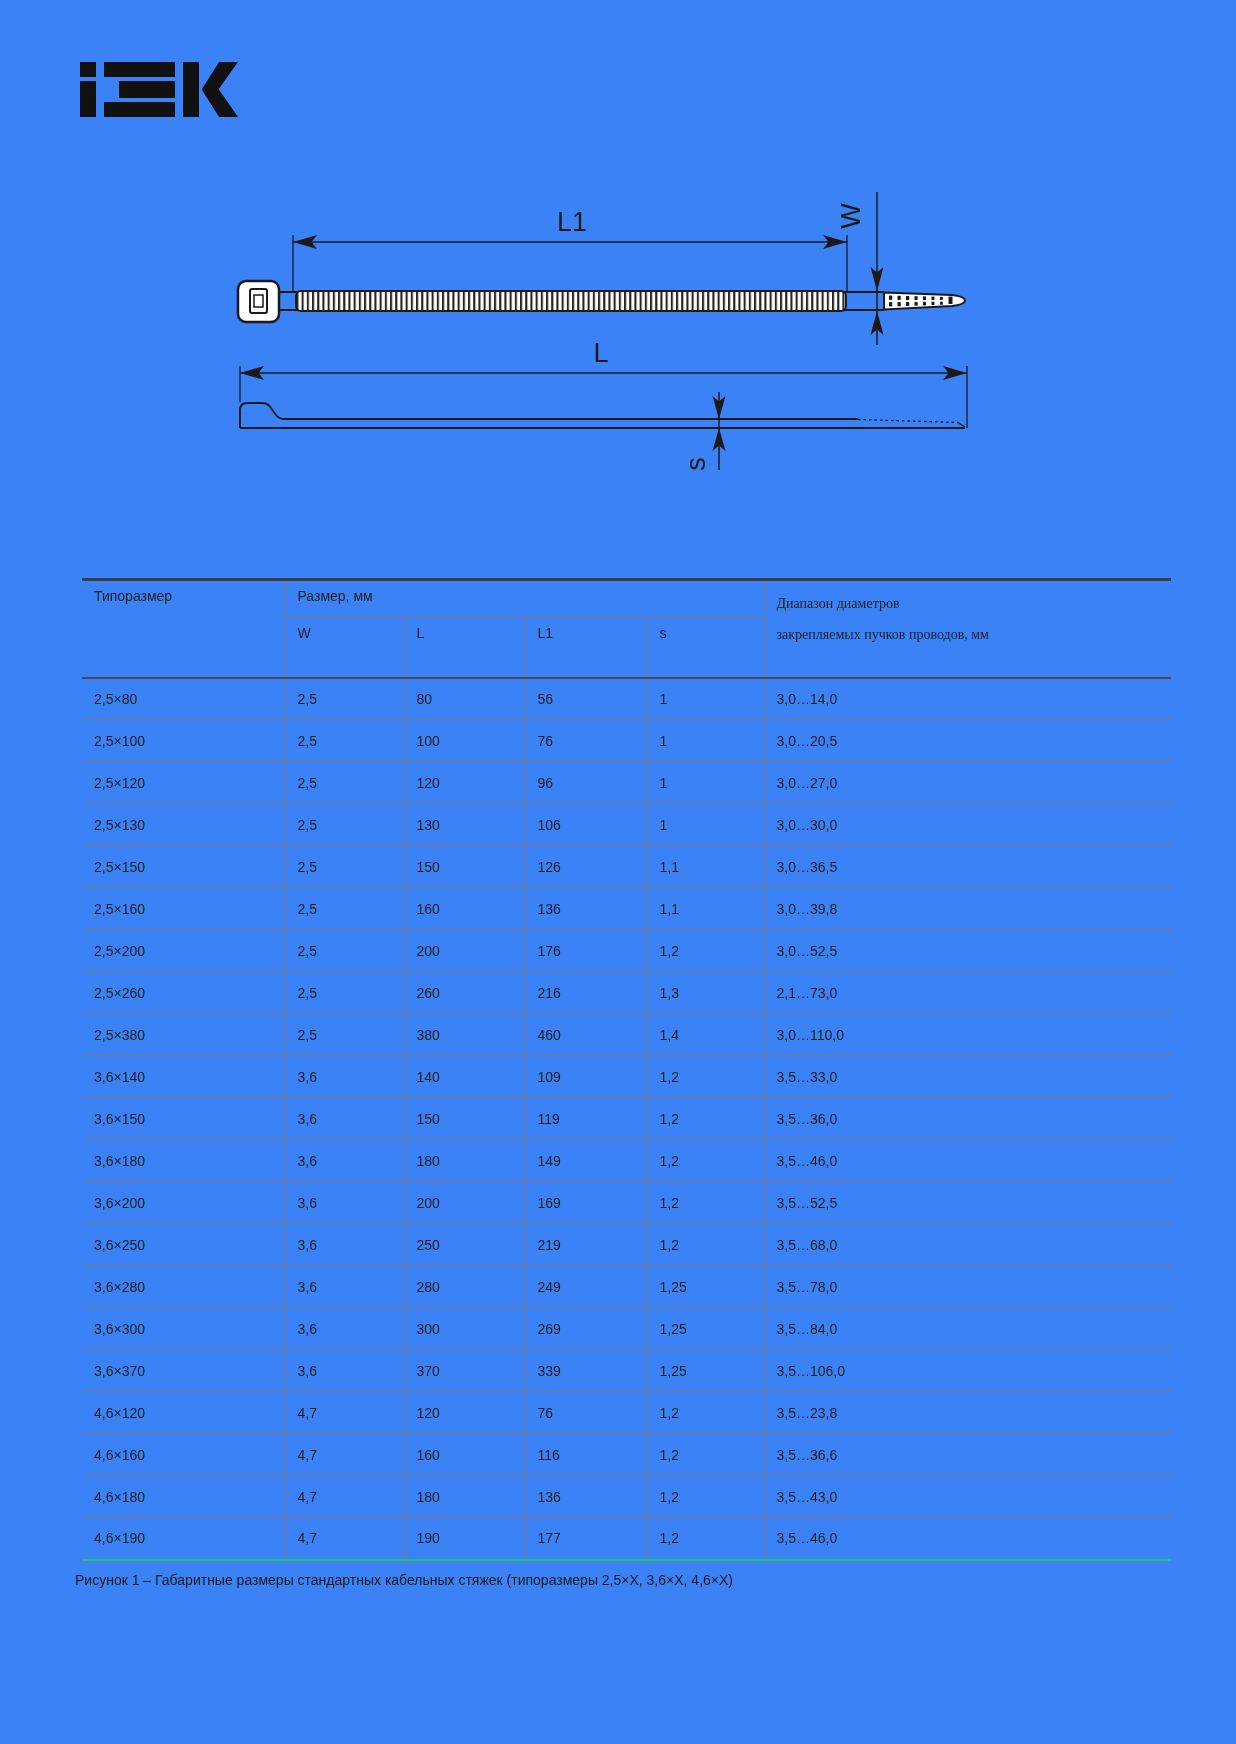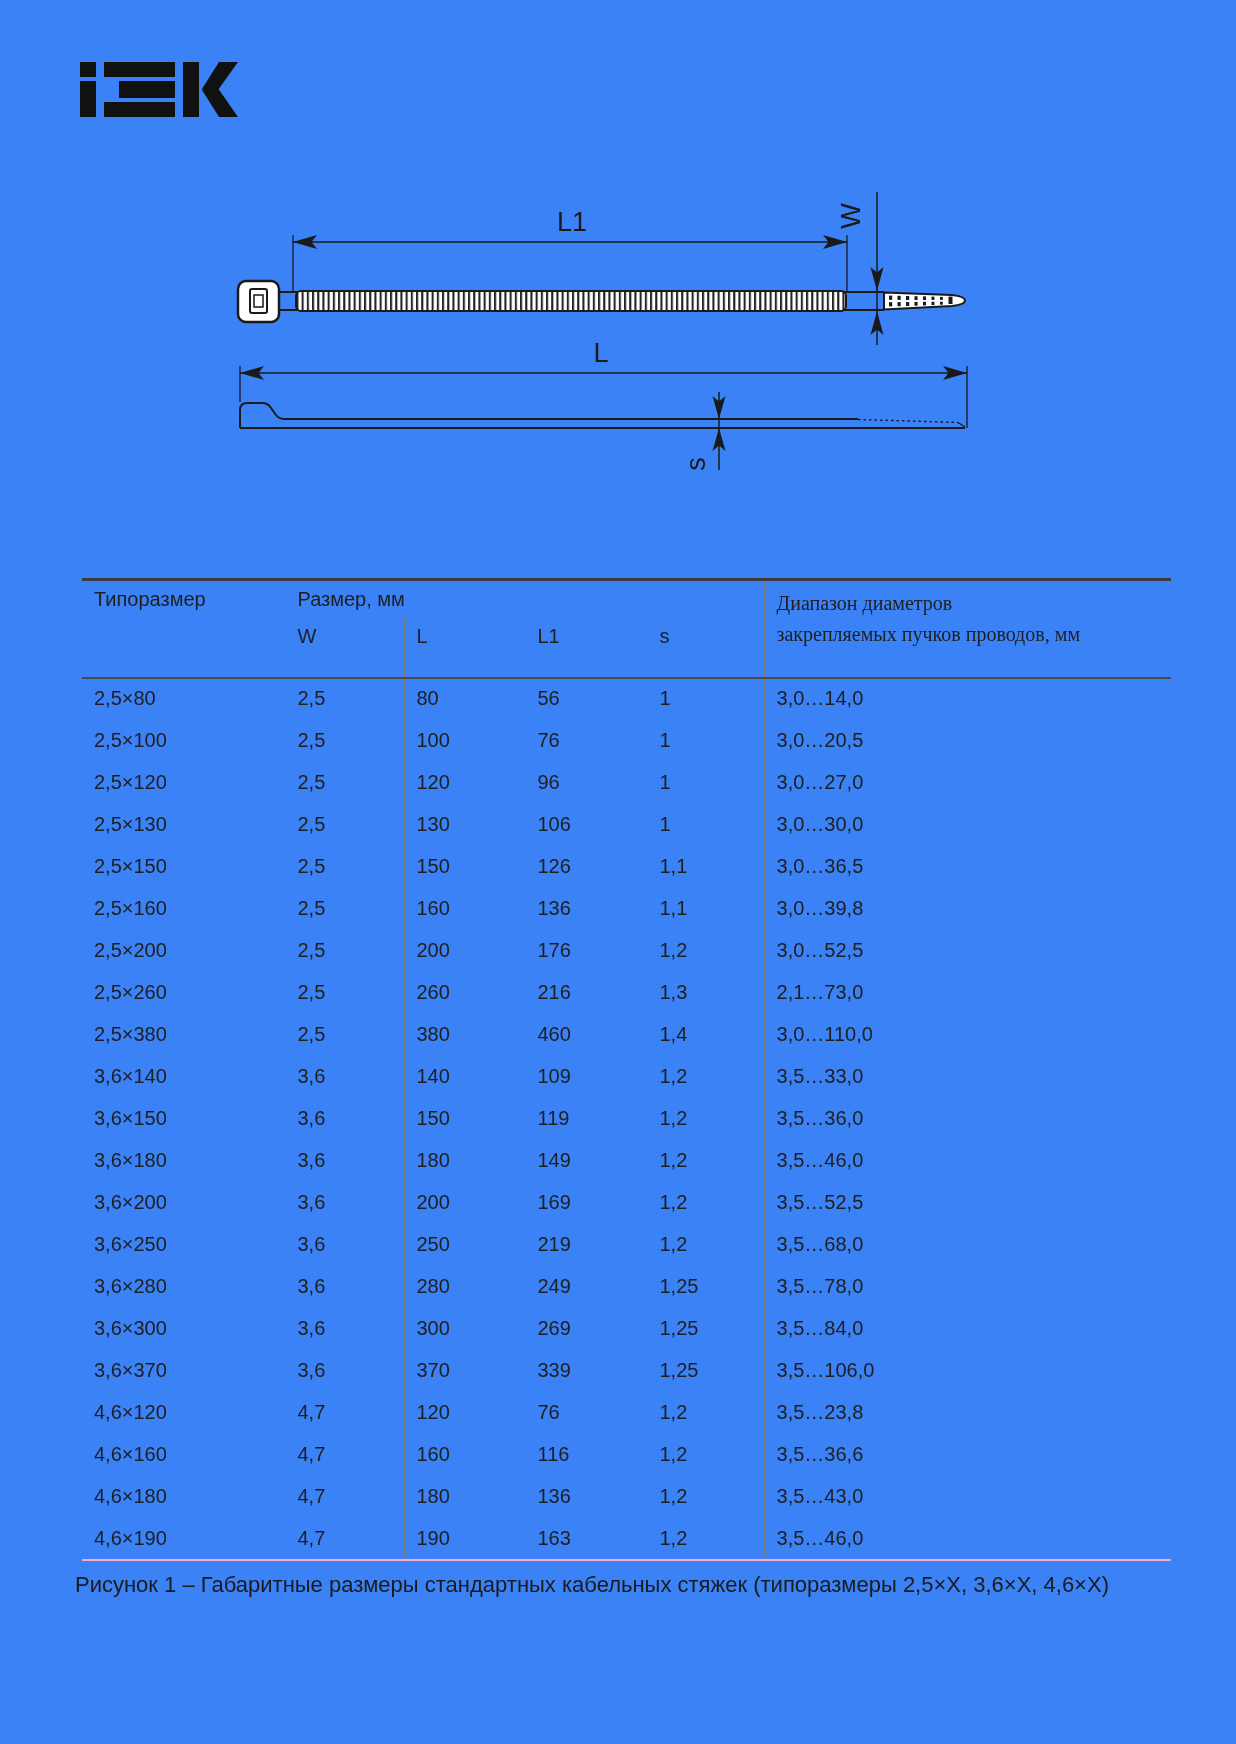--- a/index.html
+++ b/index.html
@@ -8,41 +8,41 @@
     font-family:"Liberation Sans",sans-serif;color:#1c1c1c;
   }
   .logo-svg{position:absolute;left:0;top:0;}
   .diagram-svg{position:absolute;left:0;top:0;}
   svg text{font-family:"Liberation Sans",sans-serif;fill:#1a1a1a;}
 
   
   .size-table{
     position:absolute;left:82px;top:578px;width:1089px;
     border-collapse:collapse;table-layout:fixed;
-    border-top:3px solid #3d3d3d;border-bottom:2px solid #f9a8d4;
-    font-size:20px;color:#1f1f1f;
+    border-top:3px solid #3d3d3d;border-bottom:2px solid #22c55e;
+    font-size:14px;color:#1f1f1f;
   }
   .size-table th,.size-table td{
     font-weight:normal;text-align:left;padding:0 0 0 12px;
     white-space:nowrap;overflow:hidden;
   }
   .size-table thead th{vertical-align:top;padding-top:7px;}
   .size-table thead tr.h1{height:38px;}
   .size-table thead tr.h2{height:60px;}
   .size-table tbody tr{height:42px;}
   .size-table tbody td{border-top:1px solid #7a7a7a;vertical-align:middle;}
   .size-table tbody tr:first-child td{border-top:2px solid #4a4a4a;}
   .bl{border-left:1px solid #7a7a7a;}
   .range-head div{line-height:31px;font-family:Liberation Serif, serif;}
   .sub-rule{border-top:1px solid #7a7a7a;}
 
   
   .caption{
     position:absolute;left:75px;top:1572px;width:1120px;
-    font-size:22px;color:#1b1b1b;letter-spacing:0px;
+    font-size:14px;color:#1b1b1b;letter-spacing:0px;
   }
 </style>
 </head>
 <body>
 
 <div class="page">
 
   <svg class="logo-svg" width="300" height="140" viewBox="0 0 300 140" aria-label="IEK">
     <g fill="#111111">
 
@@ -327,21 +327,21 @@
           <td class="bl">4,7</td>
           <td class="bl">180</td>
           <td class="bl">136</td>
           <td class="bl">1,2</td>
           <td class="bl">3,5…43,0</td>
         </tr>
         <tr>
           <td>4,6×190</td>
           <td class="bl">4,7</td>
           <td class="bl">190</td>
-          <td class="bl">163</td>
+          <td class="bl">177</td>
           <td class="bl">1,2</td>
           <td class="bl">3,5…46,0</td>
         </tr>
       </tbody>
   </table>
 
   <div class="caption">Рисунок 1 – Габаритные размеры стандартных кабельных стяжек (типоразмеры 2,5×Х, 3,6×Х, 4,6×Х)</div>
 
 </div>
 

